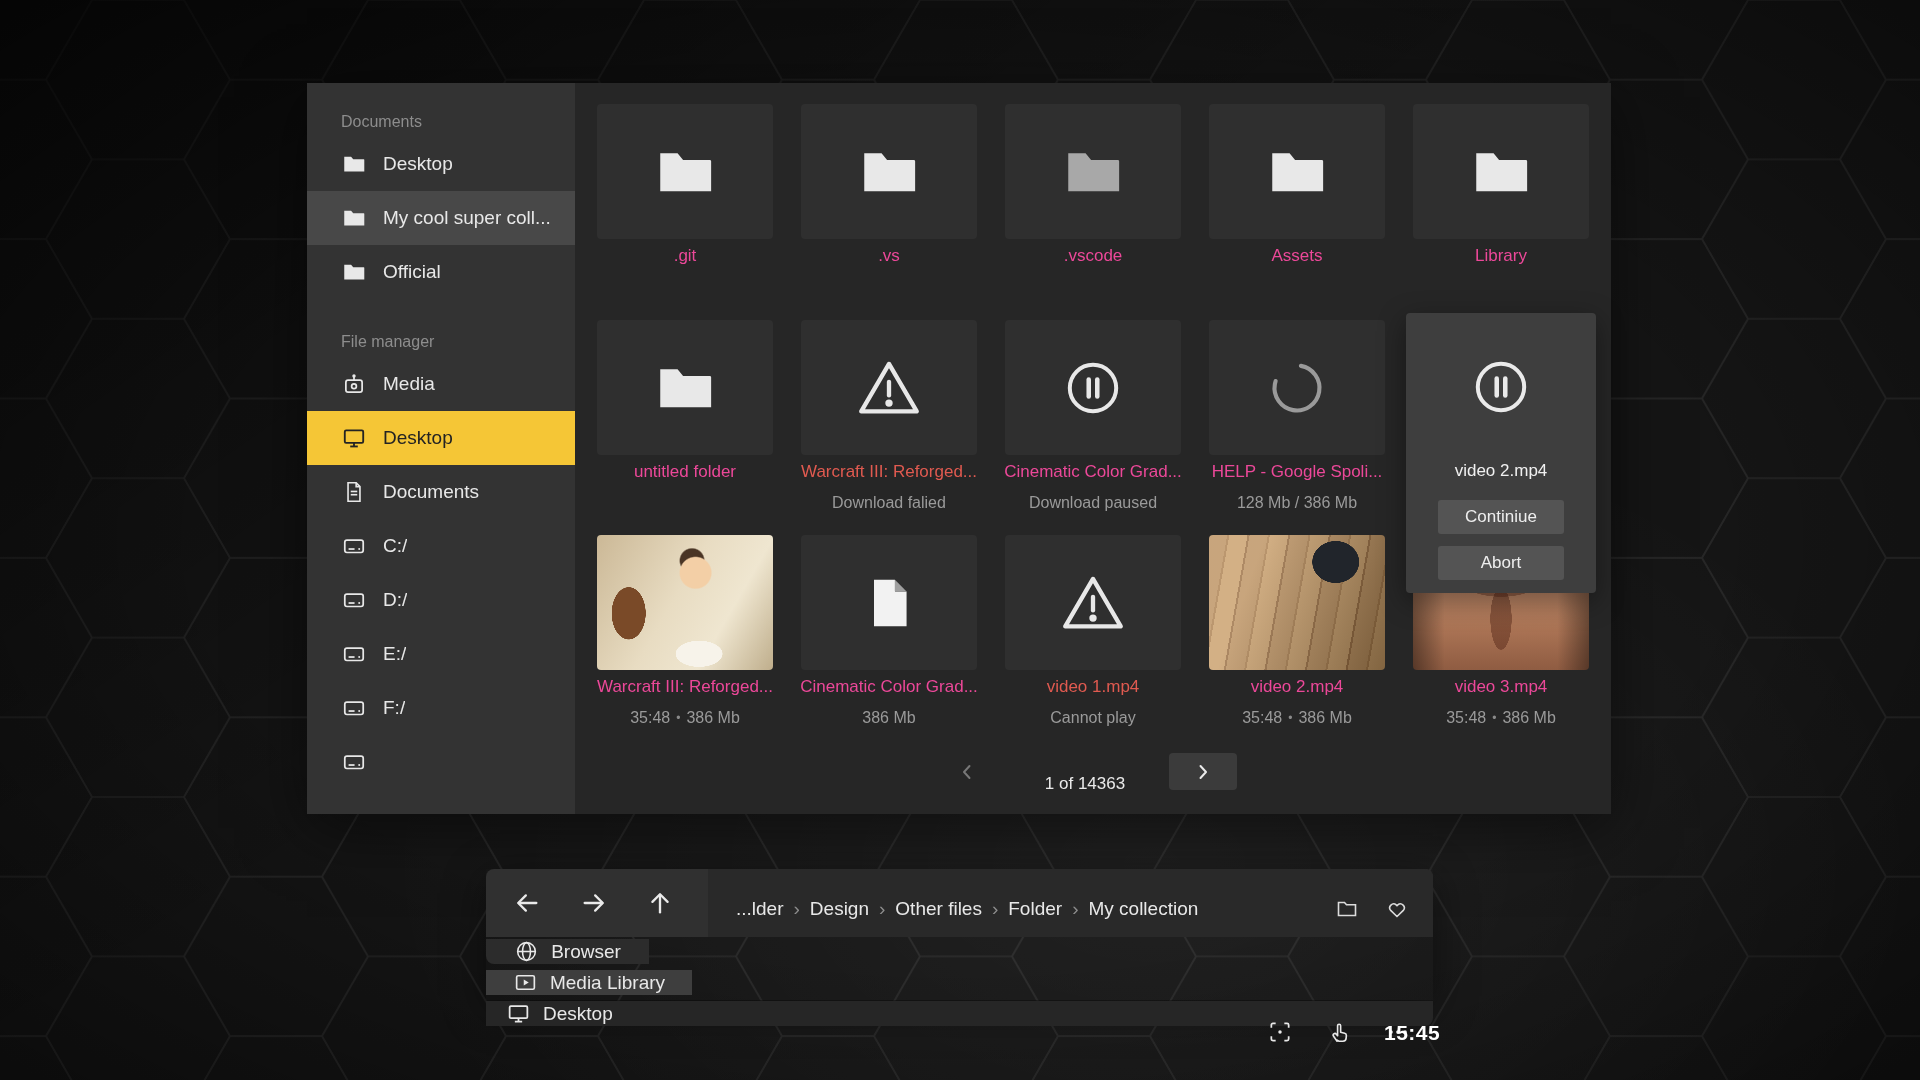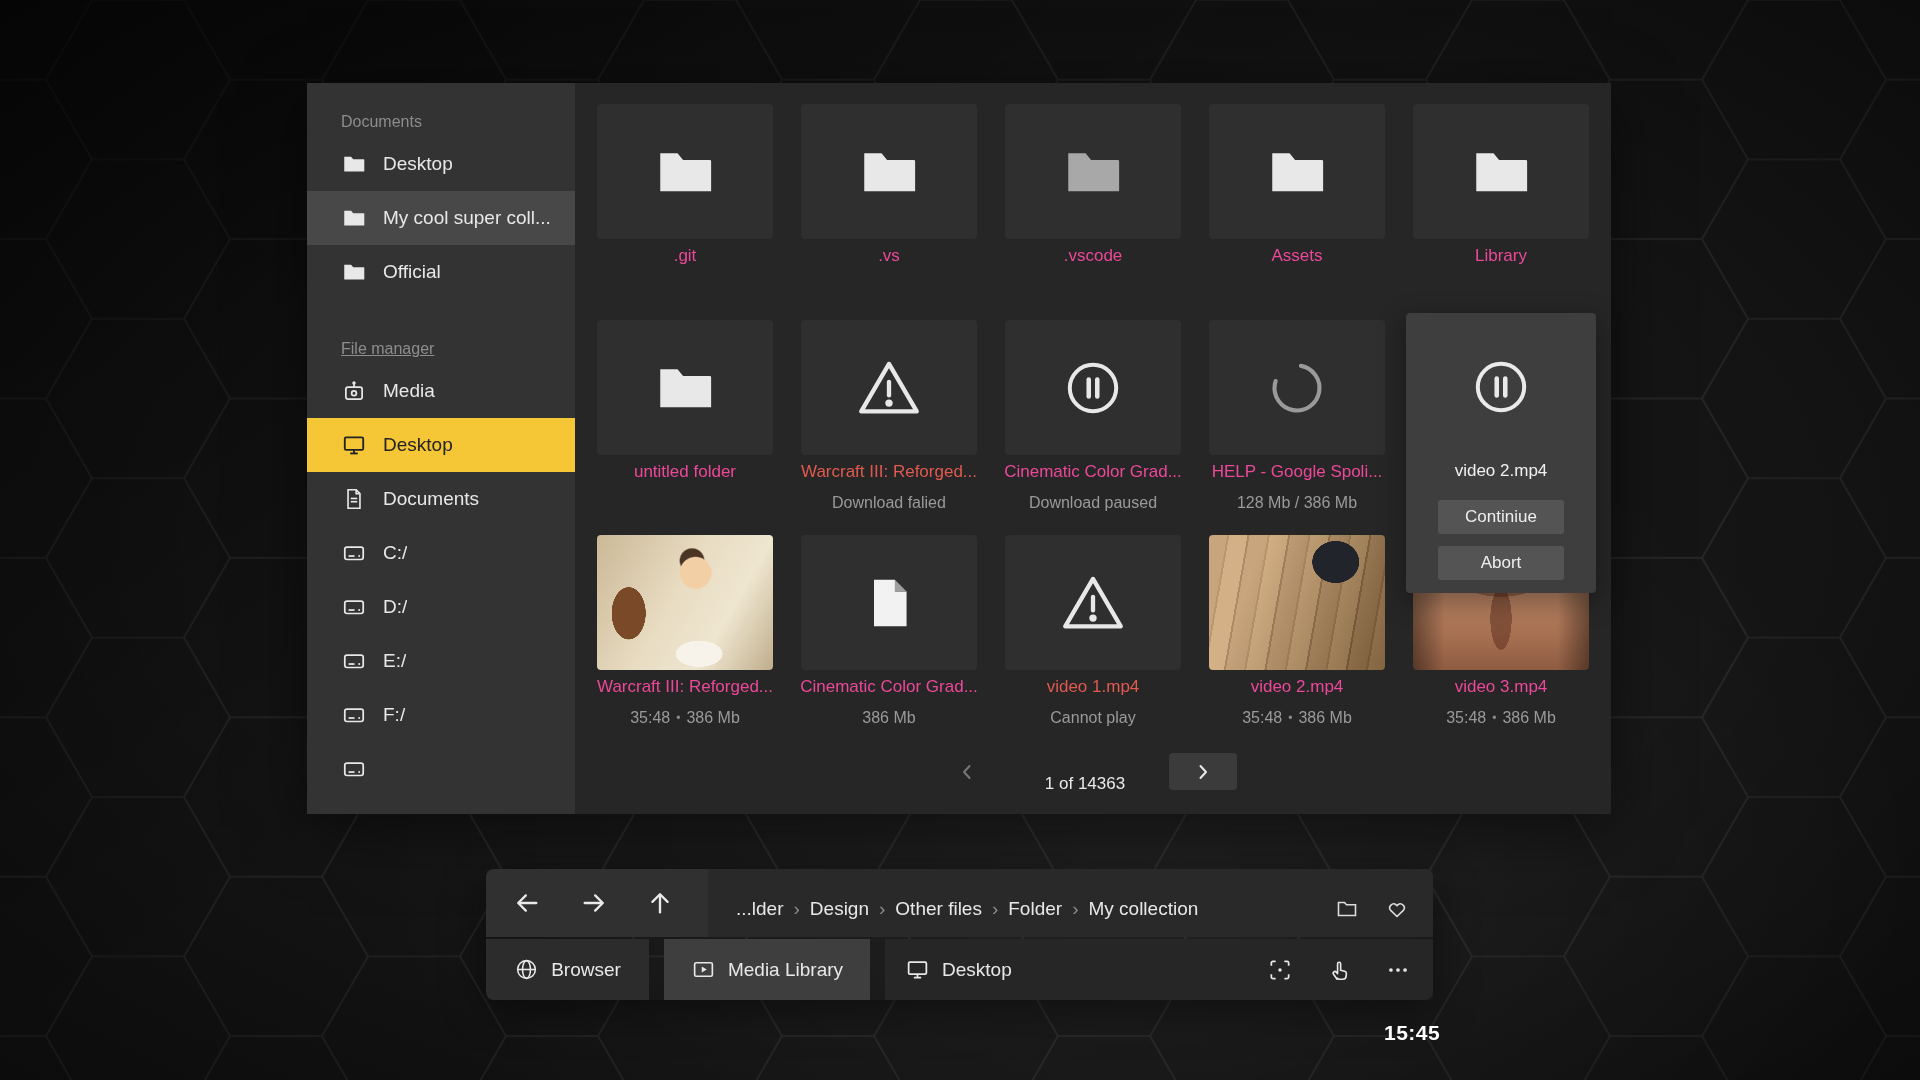--- a/index.html
+++ b/index.html
@@ -29,21 +29,21 @@
     display:flex; background:#262626;
     box-shadow:0 14px 60px rgba(0,0,0,0.5);
   }
 
   
   .sidebar { width:268px; background:#333333; overflow:hidden; padding-top:20px; flex:none; }
   .side-section-label {
     height:30px; line-height:30px; padding-left:34px;
     font-size:16px; color:#8d8d8d; margin-top:4px;
   }
-  .side-section-label.second { margin-top:35px;text-decoration:underline; }
+  .side-section-label.second { margin-top:28px; }
   .side-item {
     height:54px; display:flex; align-items:center; gap:16px;
     padding-left:34px; font-size:19px; color:#e8e8e8; cursor:default;
   }
   .side-item .sicon { width:26px; height:26px; flex:none; color:#e8e8e8; }
   .side-item.selected { background:#484848; }
   .side-item.active { background:#f5c636; color:#232323; }
   .side-item.active .sicon { color:#232323; }
   .silabel { white-space:nowrap; overflow:hidden; }
 
@@ -145,21 +145,21 @@
     background:#292929; border-radius:0 8px 0 0;
     display:flex; align-items:center; padding:12px 24px 0 28px;
     font-size:19px; white-space:nowrap;
   }
   .crumb { color:#e8e8e8; cursor:pointer; }
   .crumb-sep { color:#8d8d8d; margin:0 10px; }
   .crumb-spacer { flex:1; }
   .strip-icon { width:24px; height:24px; color:#dcdcdc; cursor:pointer; }
   .strip-icon + .strip-icon { margin-left:26px; }
 
-  .tab-row { display:flex; gap:15px; height:63px; margin-top:0; padding-top:2px; background:transparent; }
+  .tab-row { display:flex; gap:6px; height:63px; margin-top:0; padding-top:2px; background:transparent;flex-direction:column; }
   .tab {
     display:flex; align-items:center; justify-content:center; gap:12px;
     font-size:19px; color:#e8e8e8; cursor:pointer; height:61px;
   }
   .tab .ticon { width:25px; height:25px; }
   .tab-browser { width:163px; background:#2c2c2c; border-radius:0 0 0 8px; }
   .tab-media   { width:206px; background:#3e3e3e; }
   .tab-desktop {
     flex:1; background:#262626; border-radius:0 0 8px 0;
     justify-content:flex-start; padding-left:20px; position:relative;

